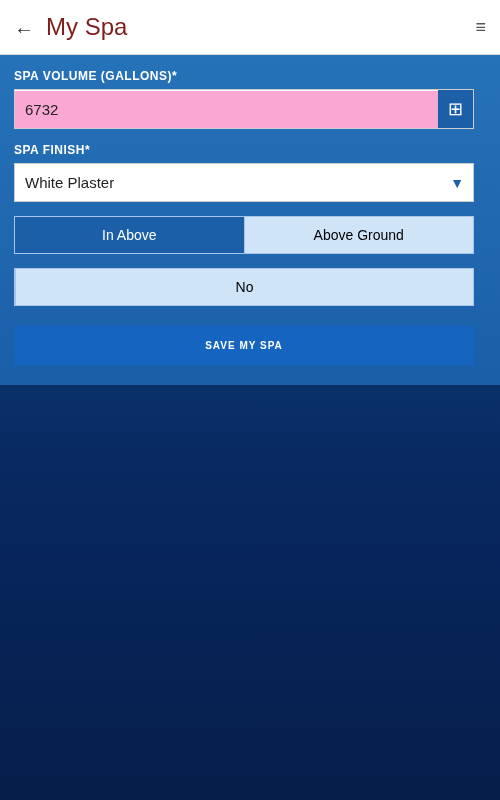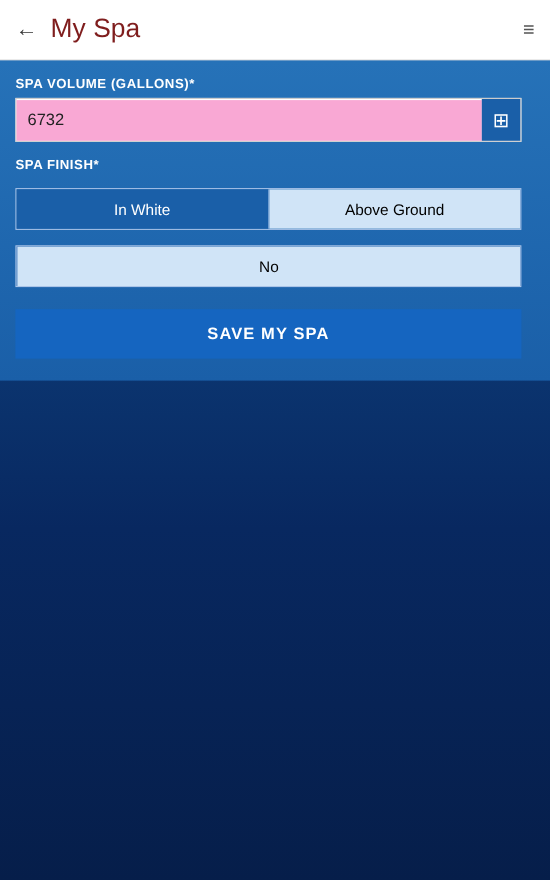--- a/index.html
+++ b/index.html
@@ -159,21 +159,21 @@
       background: #d0e4f7;
       color: #000000;
     }
 
     
     .save-btn {
       width: 100%;
       padding: 14px;
       background: #1565c0;
       color: #ffffff;
-      font-size: 15px;
+      font-size: 10px;
       font-weight: 700;
       letter-spacing: 1px;
       text-transform: uppercase;
       border: none;
       cursor: pointer;
       margin-top: 6px;
     }
 
     
     .toggle-divider {
@@ -201,26 +201,35 @@
       <input class="text-input" type="text" value="6732" style="">
       <button class="calc-icon-btn">
         <span>⊞</span>
       </button>
     </div>
   </div>
 
   
   <div class="field-group">
     <div class="field-label">SPA FINISH*</div>
+    <div class="select-wrapper">
+      <select class="select-field">
+        <option>White Plaster</option>
+        <option>Colored Plaster</option>
+        <option>Fiberglass</option>
+        <option>Vinyl</option>
+      </select>
+      <span class="select-arrow">▼</span>
+    </div>
   </div>
 
   
   <div class="field-group">
     <div class="toggle-group">
-      <button class="toggle-btn active">In White</button>
+      <button class="toggle-btn active">In Above</button>
       <div class="toggle-divider"></div>
       <button class="toggle-btn inactive">Above Ground</button>
     </div>
   </div>
 
   
   <div class="field-group">
     <div class="toggle-group">
       <div class="toggle-divider"></div>
       <button class="toggle-btn inactive">No</button>

